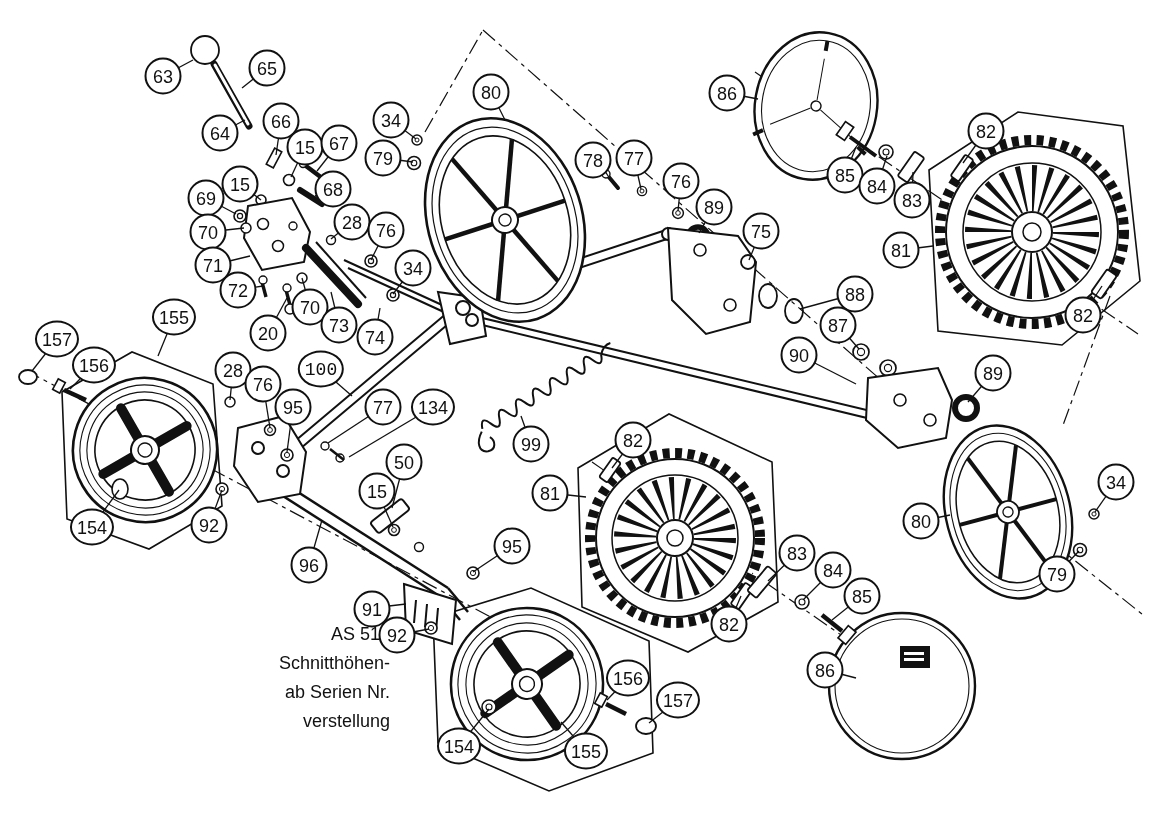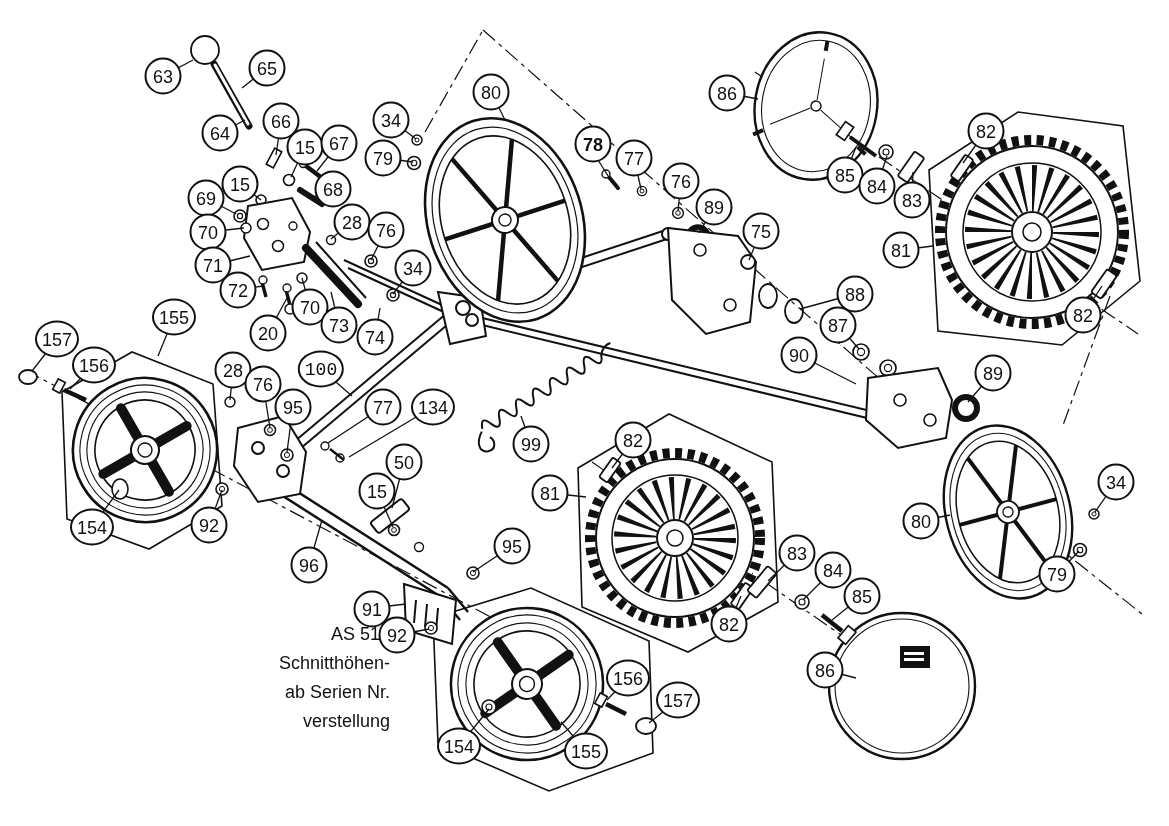--- a/index.html
+++ b/index.html
@@ -430,21 +430,21 @@
       <div class="balloon" style="left: 268px; top: 333px;">20</div>
       <div class="balloon" style="left: 310px; top: 307px;">70</div>
       <div class="balloon" style="left: 339px; top: 325px;">73</div>
       <div class="balloon" style="left: 352px; top: 222px;">28</div>
       <div class="balloon" style="left: 386px; top: 230px;">76</div>
       <div class="balloon" style="left: 413px; top: 268px;">34</div>
       <div class="balloon" style="left: 375px; top: 337px;">74</div>
       <div class="balloon" style="left: 391px; top: 120px;">34</div>
       <div class="balloon" style="left: 383px; top: 158px;">79</div>
       <div class="balloon" style="left: 491px; top: 92px;">80</div>
-      <div class="balloon" style="left: 593px; top: 144px; font-weight: bold;">78</div>
+      <div class="balloon" style="left: 593px; top: 160px;">78</div>
       <div class="balloon" style="left: 634px; top: 158px;">77</div>
       <div class="balloon" style="left: 681px; top: 181px;">76</div>
       <div class="balloon" style="left: 714px; top: 207px;">89</div>
       <div class="balloon" style="left: 761px; top: 231px;">75</div>
       <div class="balloon" style="left: 727px; top: 93px;">86</div>
       <div class="balloon" style="left: 845px; top: 175px;">85</div>
       <div class="balloon" style="left: 877px; top: 186px;">84</div>
       <div class="balloon" style="left: 912px; top: 200px;">83</div>
       <div class="balloon" style="left: 986px; top: 131px;">82</div>
       <div class="balloon" style="left: 901px; top: 250px;">81</div>

